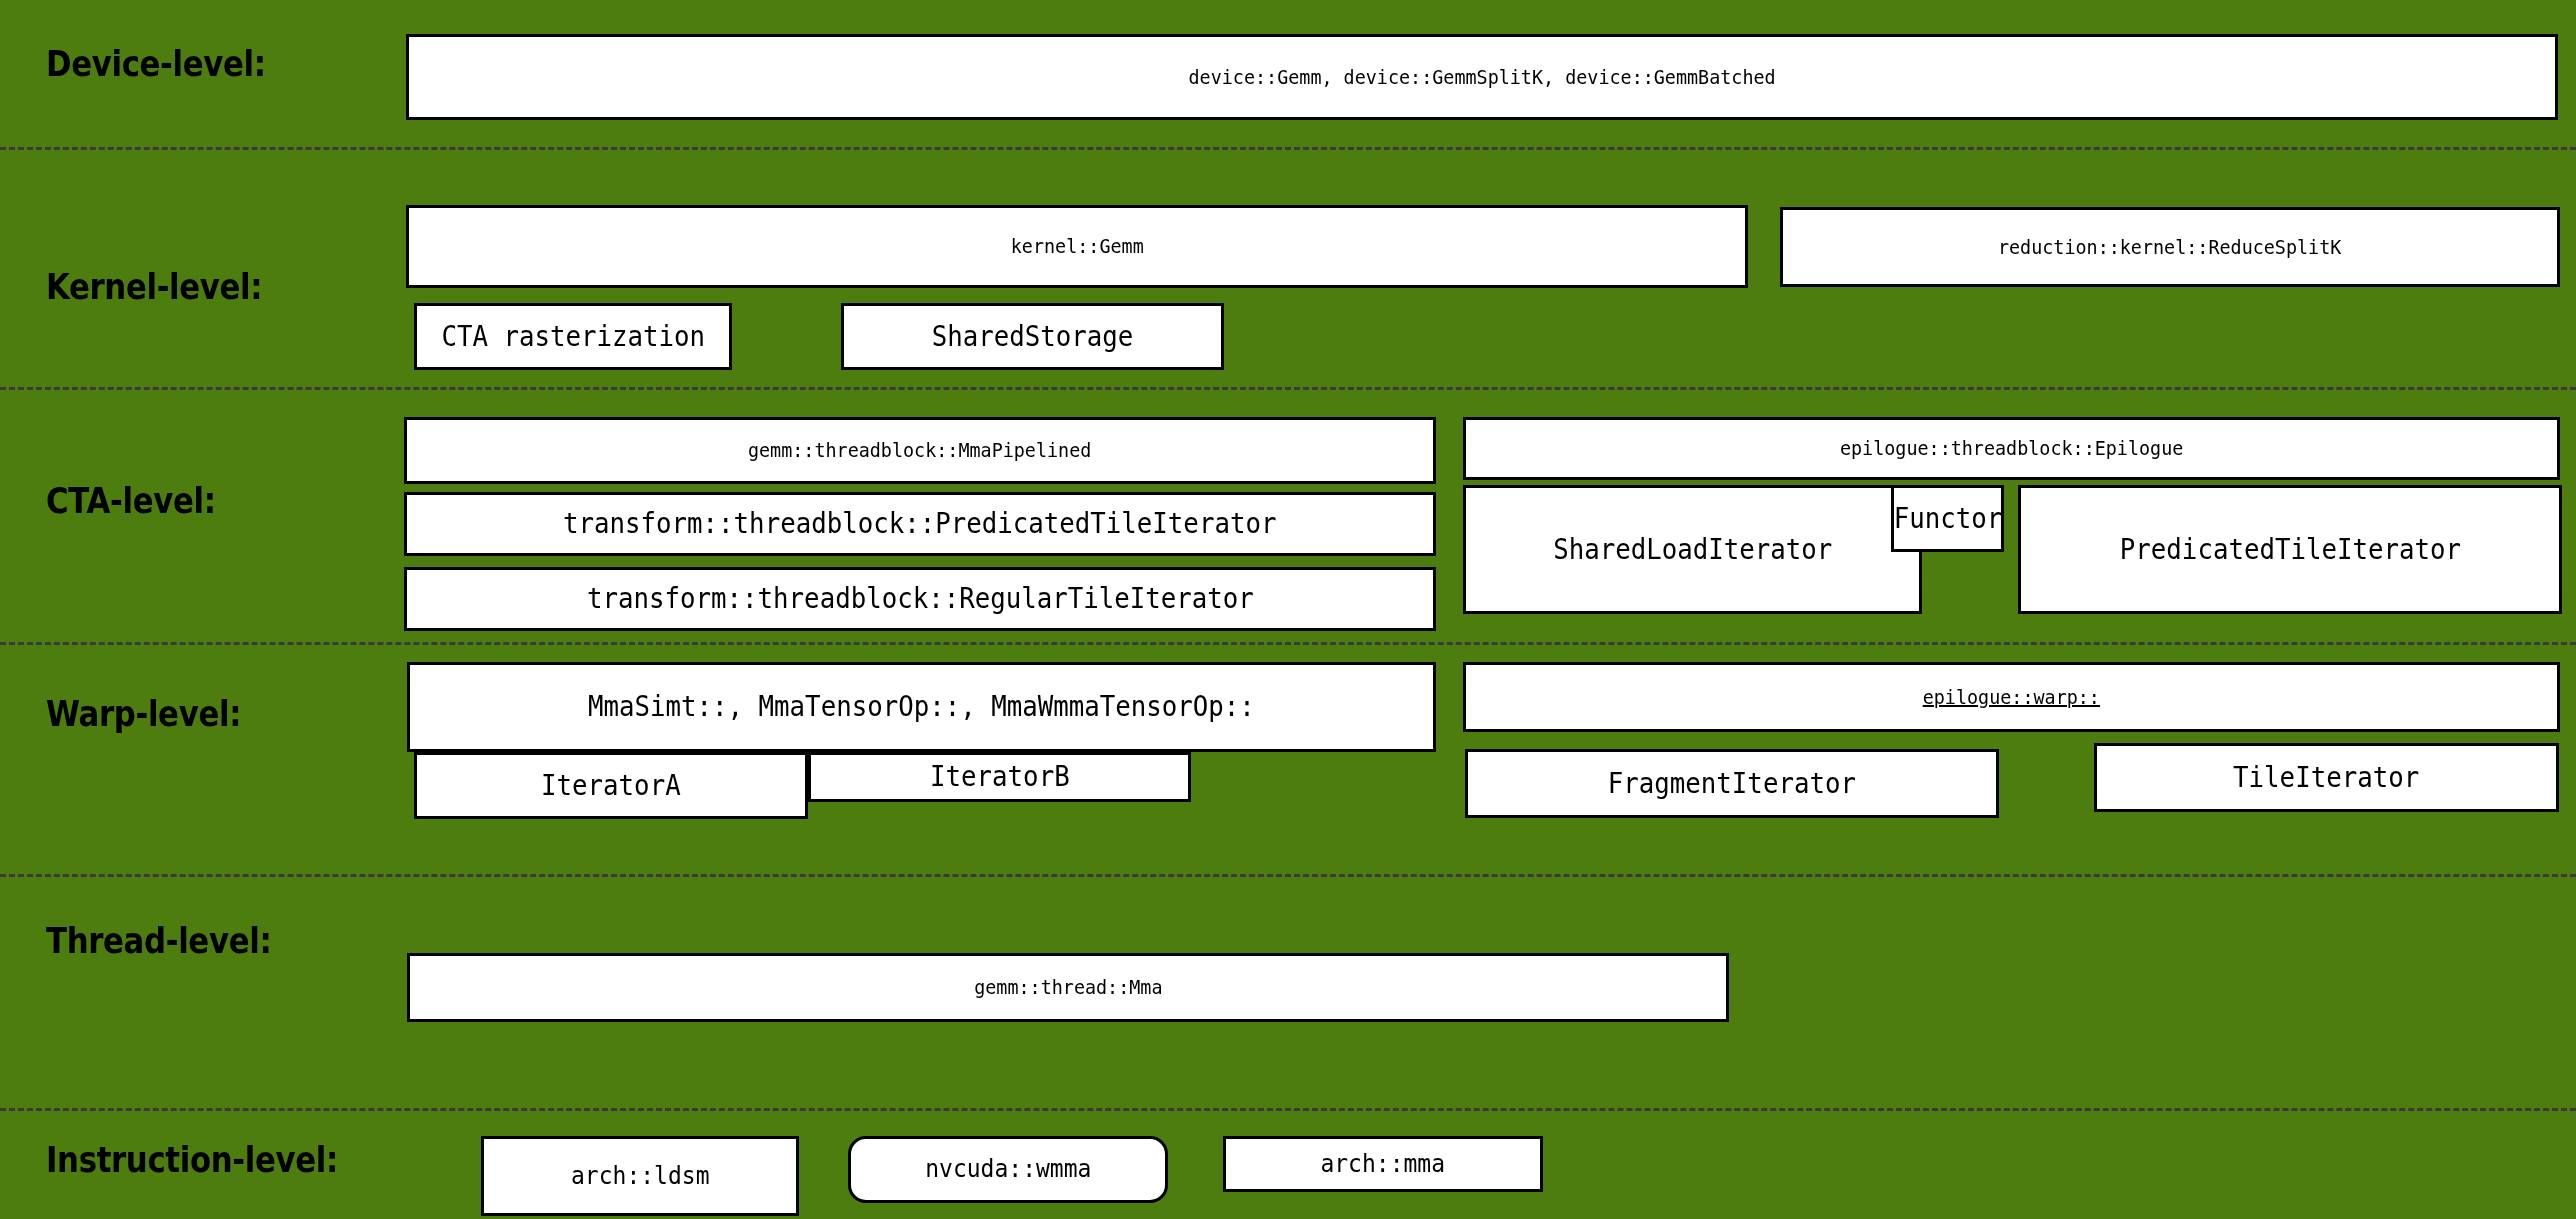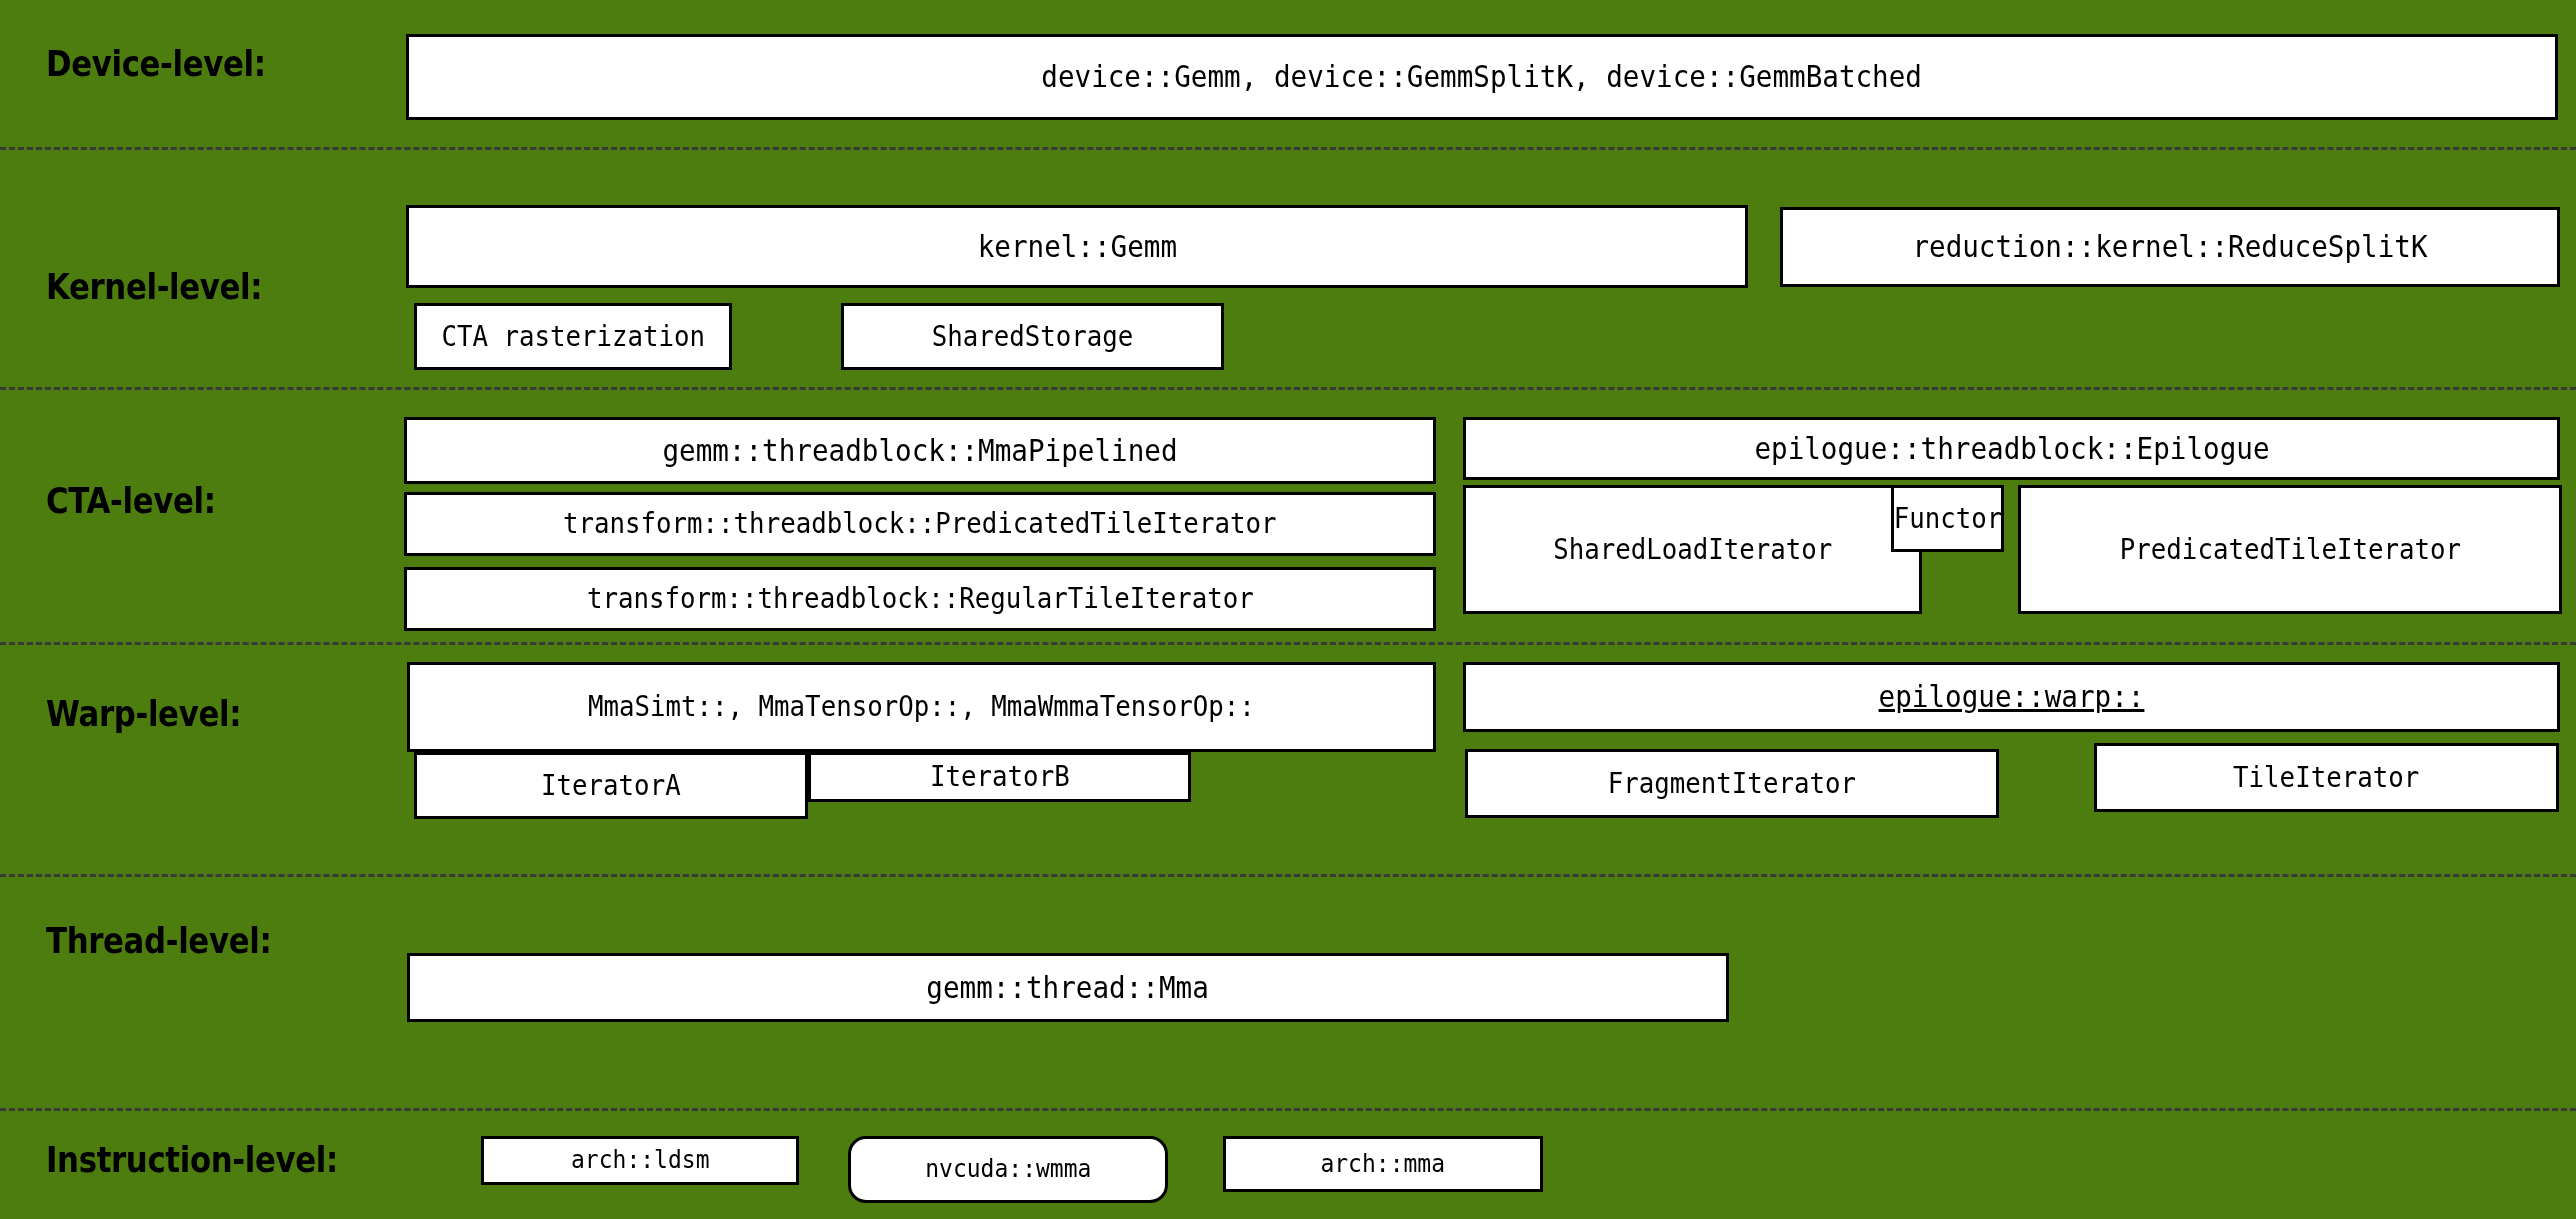--- a/index.html
+++ b/index.html
@@ -49,21 +49,21 @@
     font-family: "DejaVu Sans Mono", monospace;
     color: #000000;
     line-height: 1.05;
     white-space: nowrap;
     overflow: hidden;
   }
   .box span {
     display: block;
     transform: scaleX(0.92);
   }
-  .fs-big   { font-size: 30px; }
+  .fs-big   { font-size: 20px; }
   .fs-mid   { font-size: 28px; }
   .fs-small { font-size: 25px; }
 </style>
 </head>
 <body>
 
 <div id="canvas">
 
   <div class="level-label" style="left:46px; top:47px;">Device-level:</div>
 
@@ -156,21 +156,21 @@
   <div class="level-label" style="left:46px; top:924px;">Thread-level:</div>
 
   <div class="box fs-big" style="left:407px; top:953px; width:1322px; height:69px;">
     <span>gemm::thread::Mma</span>
   </div>
 
   <div class="divider" style="top:1108px;"></div>
 
   <div class="level-label" style="left:46px; top:1143px;">Instruction-level:</div>
 
-  <div class="box fs-small" style="left:481px; top:1136px; width:318px; height:49px;text-align:center;">
+  <div class="box fs-small" style="left:481px; top:1136px; width:318px; height:80px;text-align:center;">
     <span>arch::ldsm</span>
   </div>
 
   <div class="box fs-small" style="left:848px; top:1136px; width:320px; height:67px;border-radius:18px;">
     <span>nvcuda::wmma</span>
   </div>
 
   <div class="box fs-small" style="left:1216px; top:1136px; width:320px; height:56px;margin-left:7px;">
     <span>arch::mma</span>
   </div>

